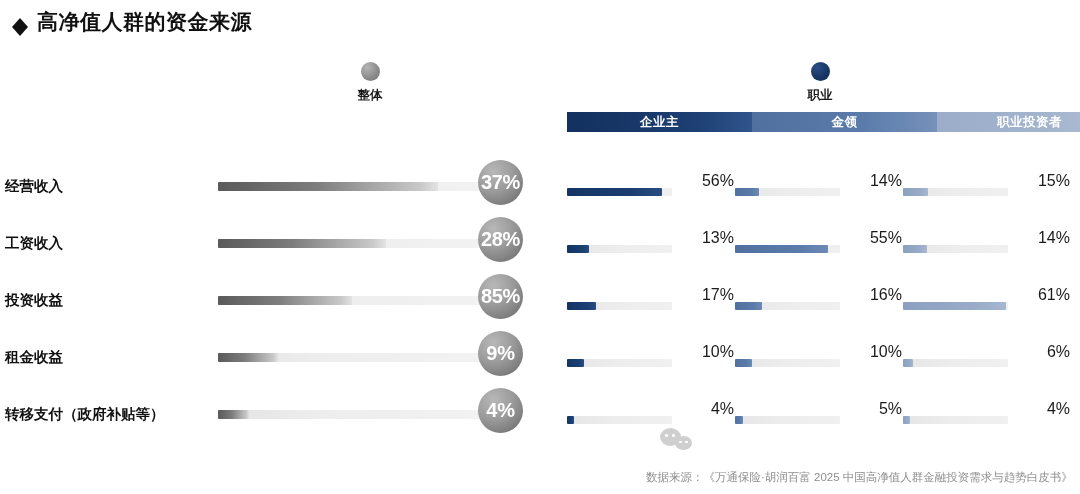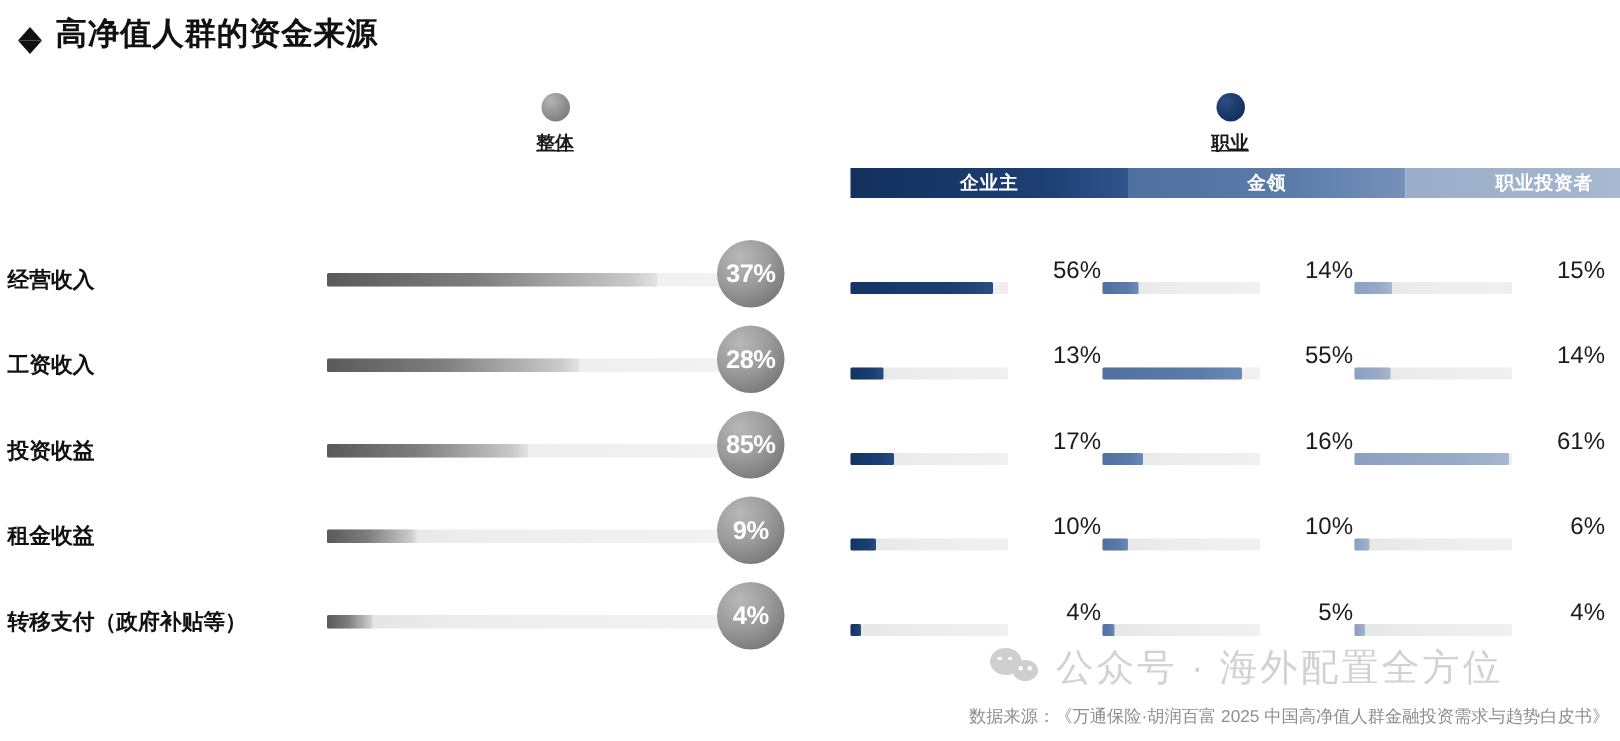--- a/index.html
+++ b/index.html
@@ -32,21 +32,21 @@
   }
 
   
   .legend { position: absolute; text-align: center; width: 90px; }
   .legend .dot {
     width: 19px; height: 19px; border-radius: 50%;
     margin: 0 auto 6px auto;
   }
   .legend .dot.gray  { background: radial-gradient(circle at 32% 28%, #b4b4b4 0%, #8d8d8d 55%, #6f6f6f 100%); }
   .legend .dot.navy  { background: radial-gradient(circle at 32% 28%, #2b4e86 0%, #173564 60%, #11284c 100%); }
-  .legend .lbl { font-size: 12.5px; font-weight: bold; color: #1a1a1a; text-decoration: underline; }
+  .legend .lbl { font-size: 12.5px; font-weight: bold; color: #1a1a1a; }
   #legend-overall  { left: 325px; top: 62px; }
   #legend-occupation { left: 775px; top: 62px; }
 
   
   .occ-header {
     position: absolute; left: 567px; top: 112px;
     width: 555px; height: 20px;
     display: flex;
   }
   .occ-header .seg {
@@ -78,21 +78,21 @@
   .overall .fill {
     position: absolute; left: 0; top: 0; height: 100%;
     background: linear-gradient(to right, #5a5a5a 0%, #7d7d7d 45%, #c9c9c9 92%, #e3e3e3 100%);
     border-radius: 1px;
   }
   .overall-bubble {
     position: absolute; top: 0; left: 478px;
     width: 45px; height: 45px; border-radius: 50%;
     background: radial-gradient(circle at 34% 26%, #b8b8b8 0%, #9a9a9a 45%, #7b7b7b 78%, #6b6b6b 100%);
     display: flex; align-items: center; justify-content: center;
-    color: #fff; font-size: 17px; font-weight: bold;
+    color: #fff; font-size: 20px; font-weight: bold;
     letter-spacing: -0.3px;
   }
 
   
   .occ-cell { position: absolute; top: 18px; height: 18px; display: flex; align-items: flex-end; }
   .occ-cell .mini-track {
     position: relative; height: 8px; border-radius: 1px;
     background: linear-gradient(to right, #e6e6e6 0%, #ededed 50%, #f0f0f0 100%);
   }
   .occ-cell .mini-fill {
@@ -292,18 +292,17 @@
 
   <div class="watermark">
     <span class="wechat-icon">
       <span class="b1"></span>
         <span class="b2"></span>
       <span class="d d1"></span>
         <span class="d d2"></span>
         <span class="d d3"></span>
         <span class="d d4"></span>
     </span>
-    <span class="watermark-text">公众号 · 海外配置全方位</span>
   </div>
 
   <div class="source">数据来源：《万通保险·胡润百富 2025 中国高净值人群金融投资需求与趋势白皮书》</div>
 
 </div>
 
 </body></html>

